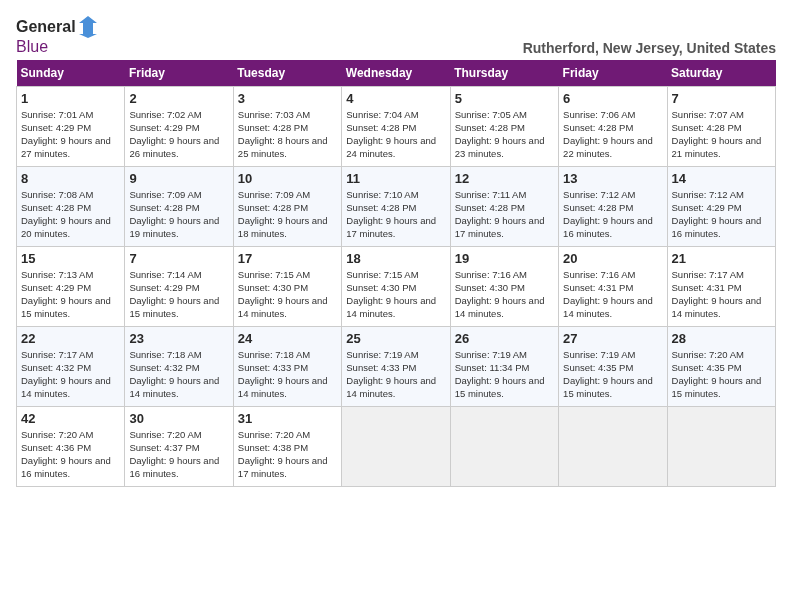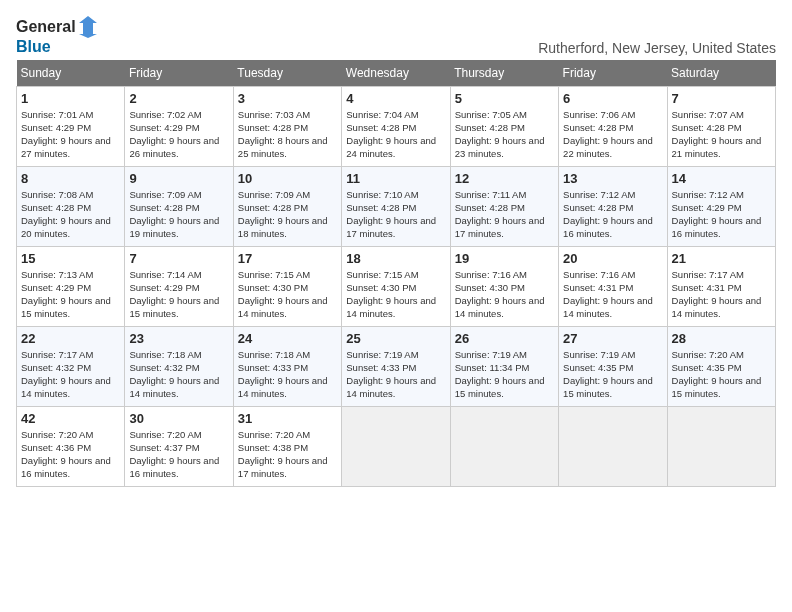--- a/index.html
+++ b/index.html
@@ -26,33 +26,34 @@
     }
     .month-title {
       font-size: 32px;
       font-weight: bold;
       color: #2a2a2a;
     }
     .location {
       font-size: 14px;
       color: #555;
       margin-top: 2px;
+      font-weight: bold;
     }
     table {
       width: 100%;
       border-collapse: collapse;
       font-size: 10px;
     }
     thead tr th {
-      background-color: #737373;
+      background-color: #701a75;
       color: #fff;
       padding: 6px 4px;
       text-align: left;
       font-size: 12px;
-      font-weight: normal;
+      font-weight: bold;
     }
     tbody tr td {
       border: 1px solid #ccc;
       vertical-align: top;
       padding: 4px;
       height: 80px;
       width: 108px;
       background: #fff;
     }
     tbody tr:nth-child(even) td {
@@ -79,21 +80,21 @@
 
 <div class="header-area">
   <div class="logo">
   <div style="line-height:1.1;">
     <div style="font-size:16px;font-weight:bold;color:#2a2a2a;display:flex;align-items:center;gap:3px;">
       <span>General</span>
       <svg width="18" height="22" viewBox="0 0 18 22">
         <polygon points="9,0 18,7 14,7 14,18 18,18 9,22 0,18 4,18 4,7 0,7" fill="#4a90d9"></polygon>
       </svg>
     </div>
-    <div style="font-size:16px;font-weight:bold;color:#0369a1;">Blue</div>
+    <div style="font-size:16px;font-weight:normal;color:#701a75;">Blue</div>
   </div>
 </div>
   <div class="title-area">
     <div class="location">Rutherford, New Jersey, United States</div>
   </div>
 </div>
 
 <table>
   <thead>
     <tr>

